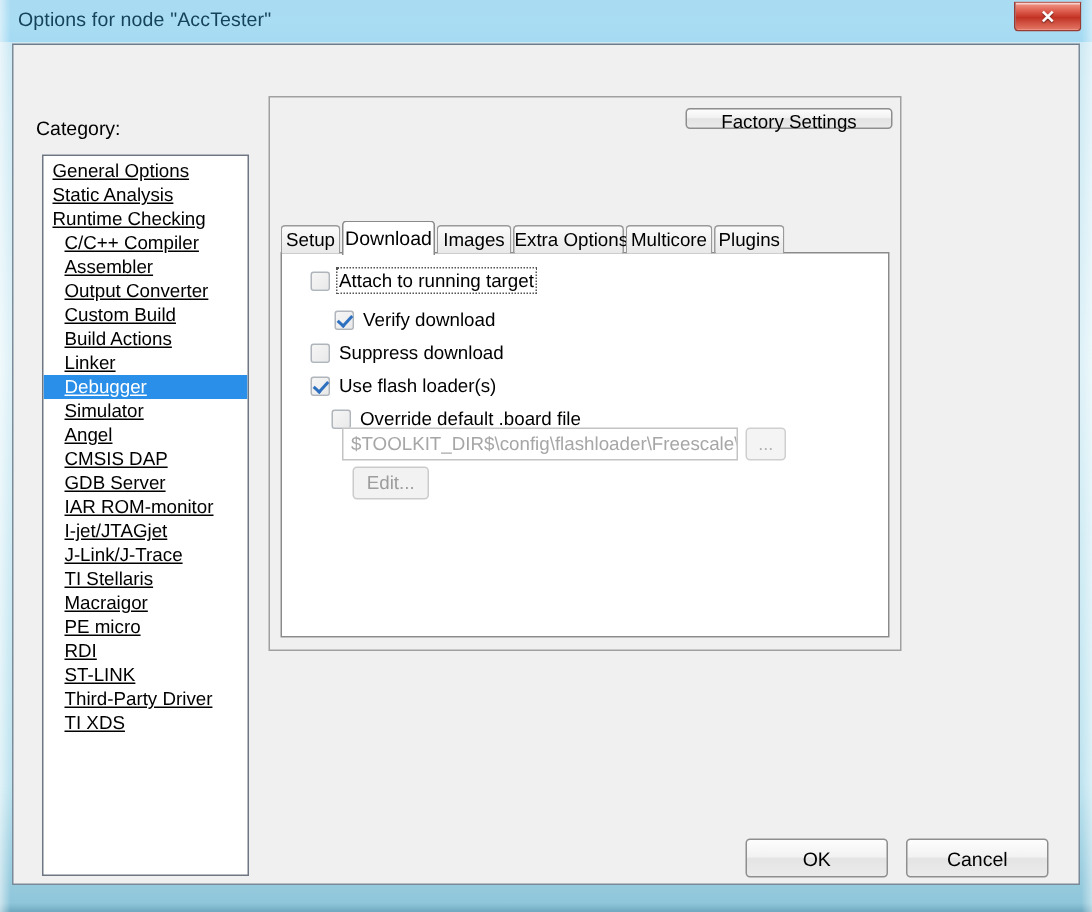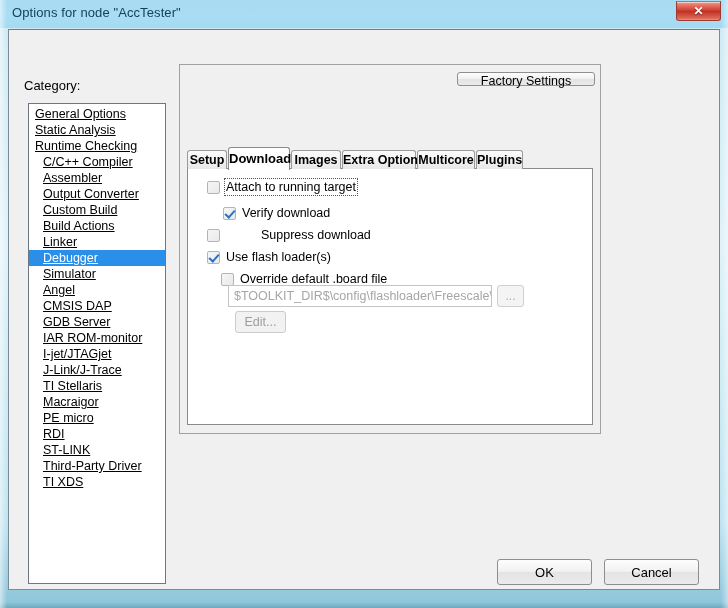--- a/index.html
+++ b/index.html
@@ -117,21 +117,21 @@
     background: linear-gradient(180deg, #fdfdfd 0%, #f1f1f1 47%, #e3e3e3 51%, #eaeaea 100%);
     border: 1px solid #8e8e8e;
     border-radius: 3px;
     cursor: pointer;
     font-family: "Liberation Sans", sans-serif;
   }
 
   
   #tabstrip {
     position: absolute; left: 187px; top: 147px;
-    width: 406px; height: 22px; font-weight: bold;
+    width: 406px; height: 22px;
   }
   .tab {
     position: absolute;
     top: 3px;
     height: 19px;
     line-height: 19px;
     padding: 0 7px;
     font-size: 12.5px;
     color: #000;
     background: linear-gradient(180deg, #fbfbfb 0%, #f2f2f2 50%, #e8e8e8 100%);
@@ -305,21 +305,21 @@
     <div class="cbrow" style="left:19px; top:11px;">
       <div class="checkbox"></div>
       <div class="cblabel focusbox">Attach to running target</div>
     </div>
 
     <div class="cbrow" style="left:35px; top:37px;">
       <div class="checkbox checked"></div>
       <div class="cblabel">Verify download</div>
     </div>
 
-    <div class="cbrow" style="left:19px; top:59px;gap:35px;">
+    <div class="cbrow" style="left:19px; top:59px;">
       <div class="checkbox"></div>
       <div class="cblabel">Suppress download</div>
     </div>
 
     <div class="cbrow" style="left:19px; top:81px;">
       <div class="checkbox checked"></div>
       <div class="cblabel">Use flash loader(s)</div>
     </div>
 
     <div class="cbrow" style="left:33px; top:103px;">

